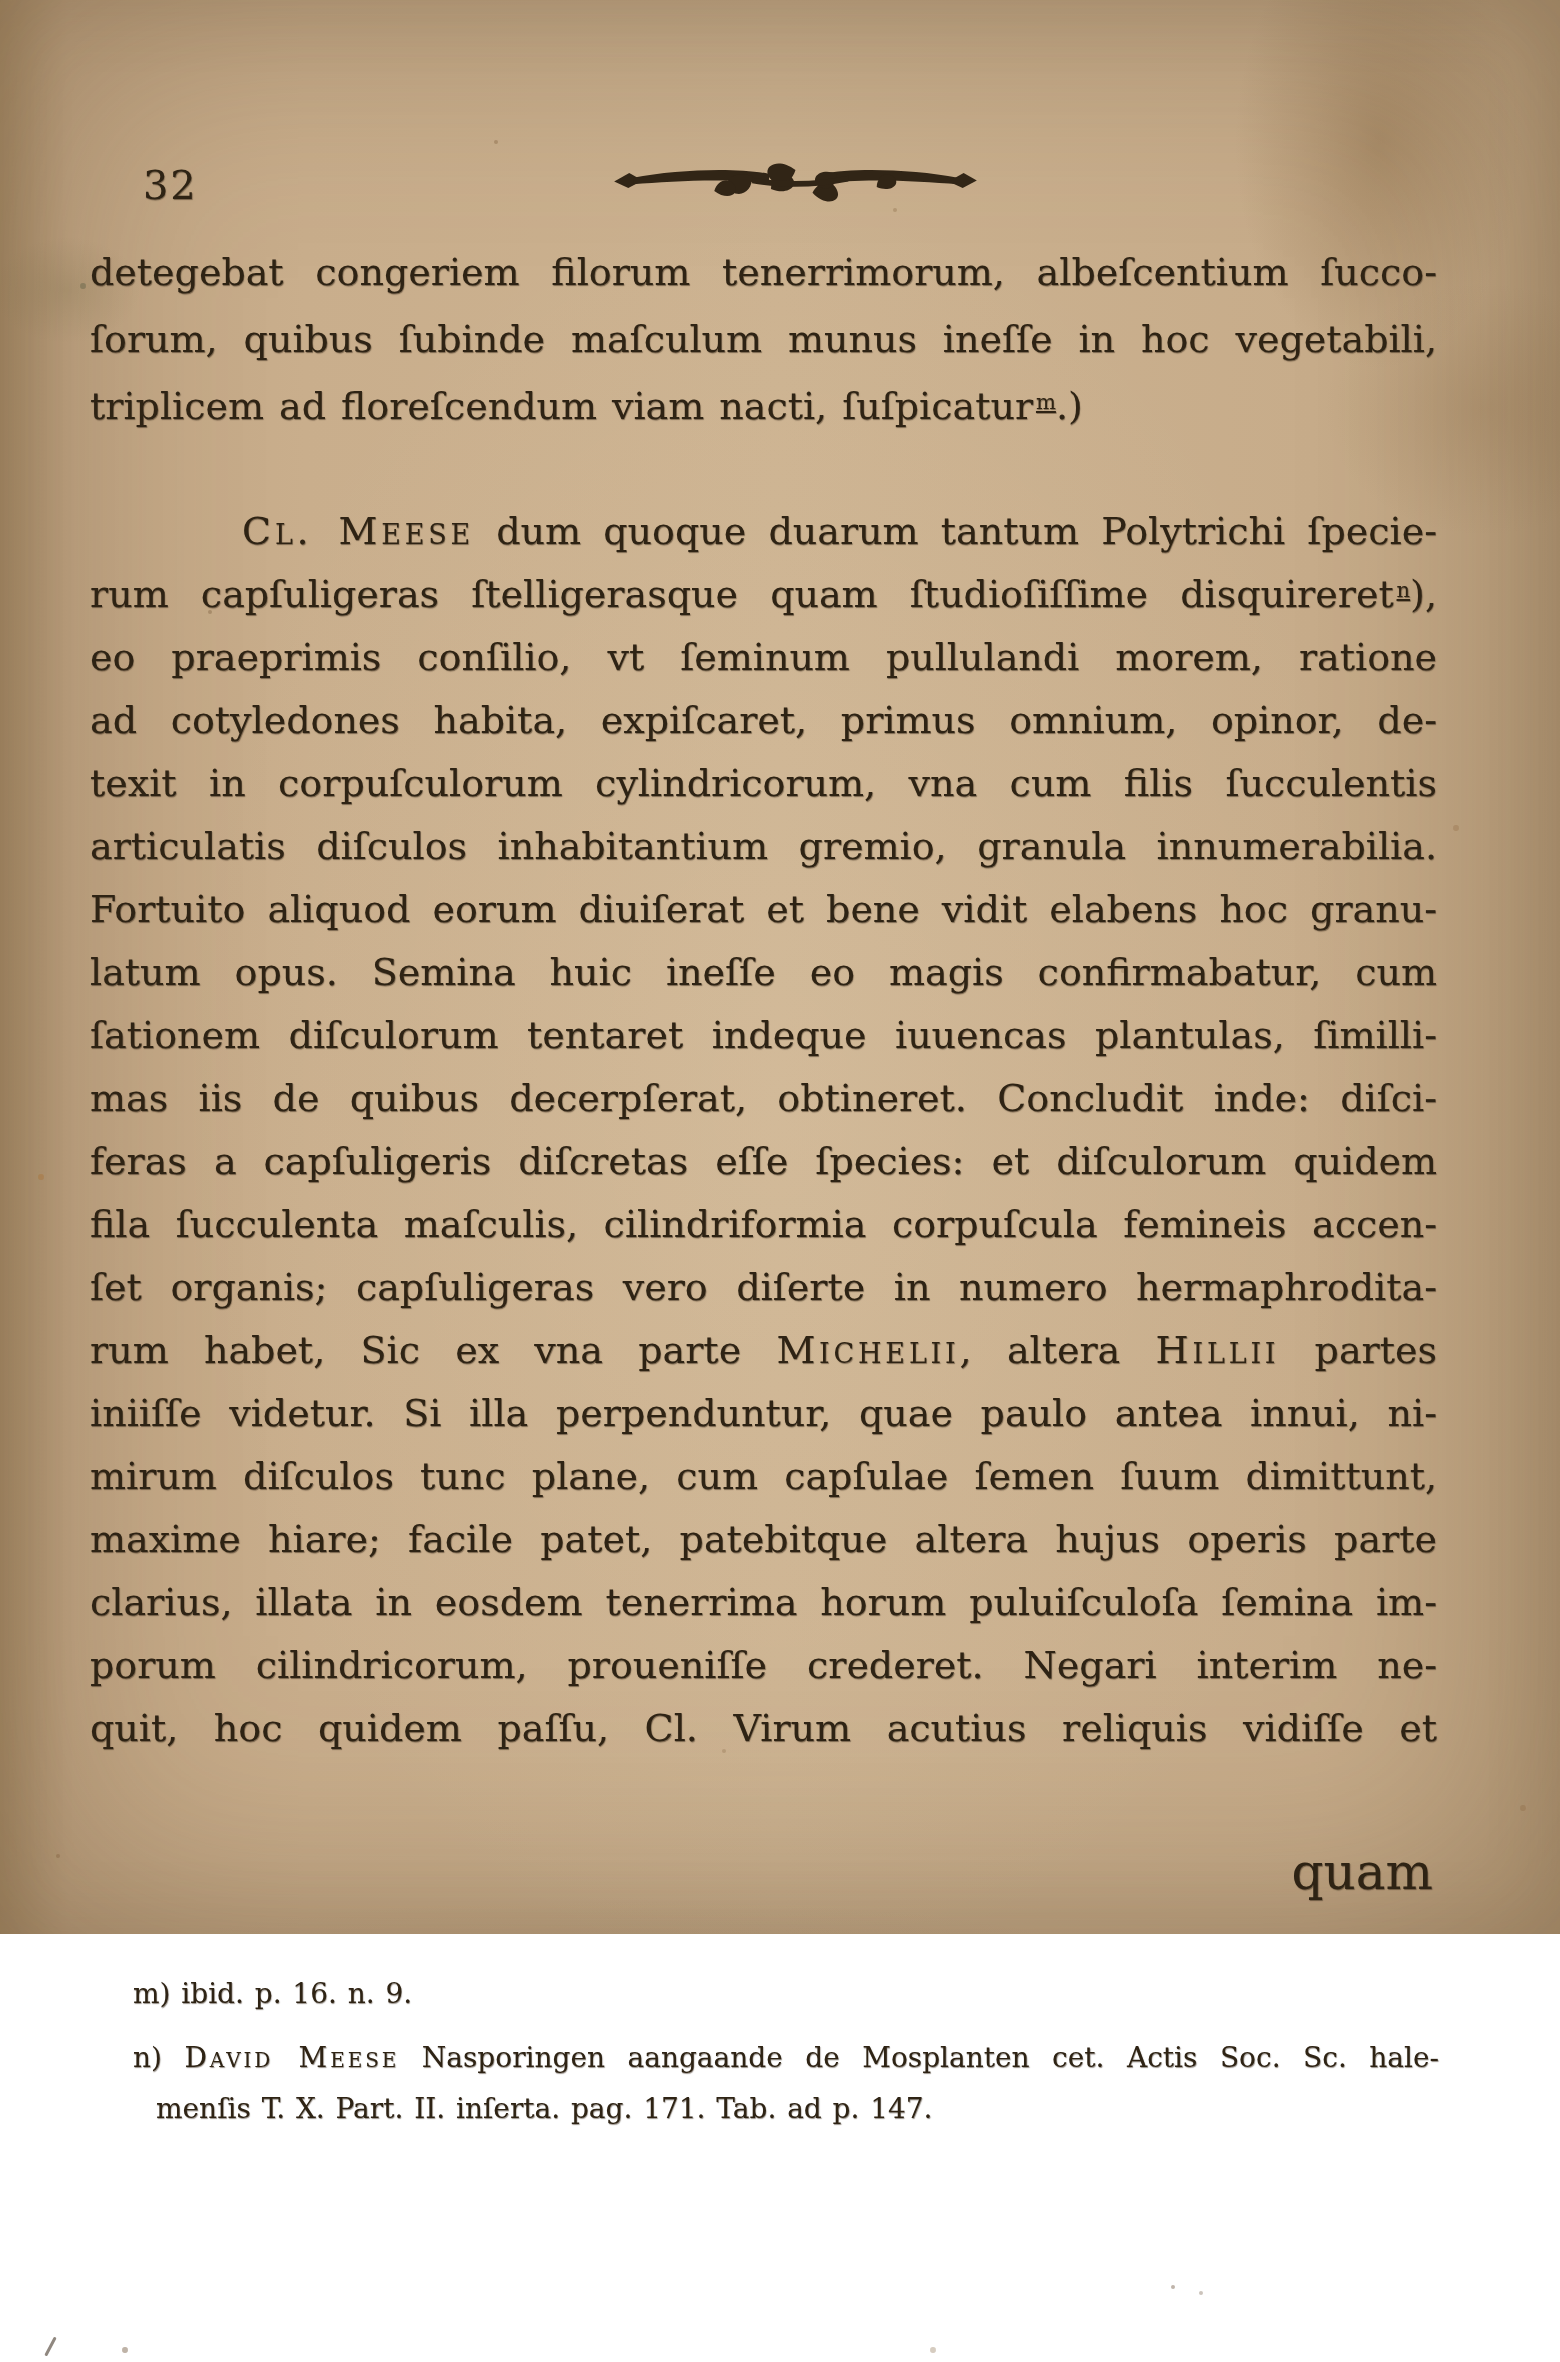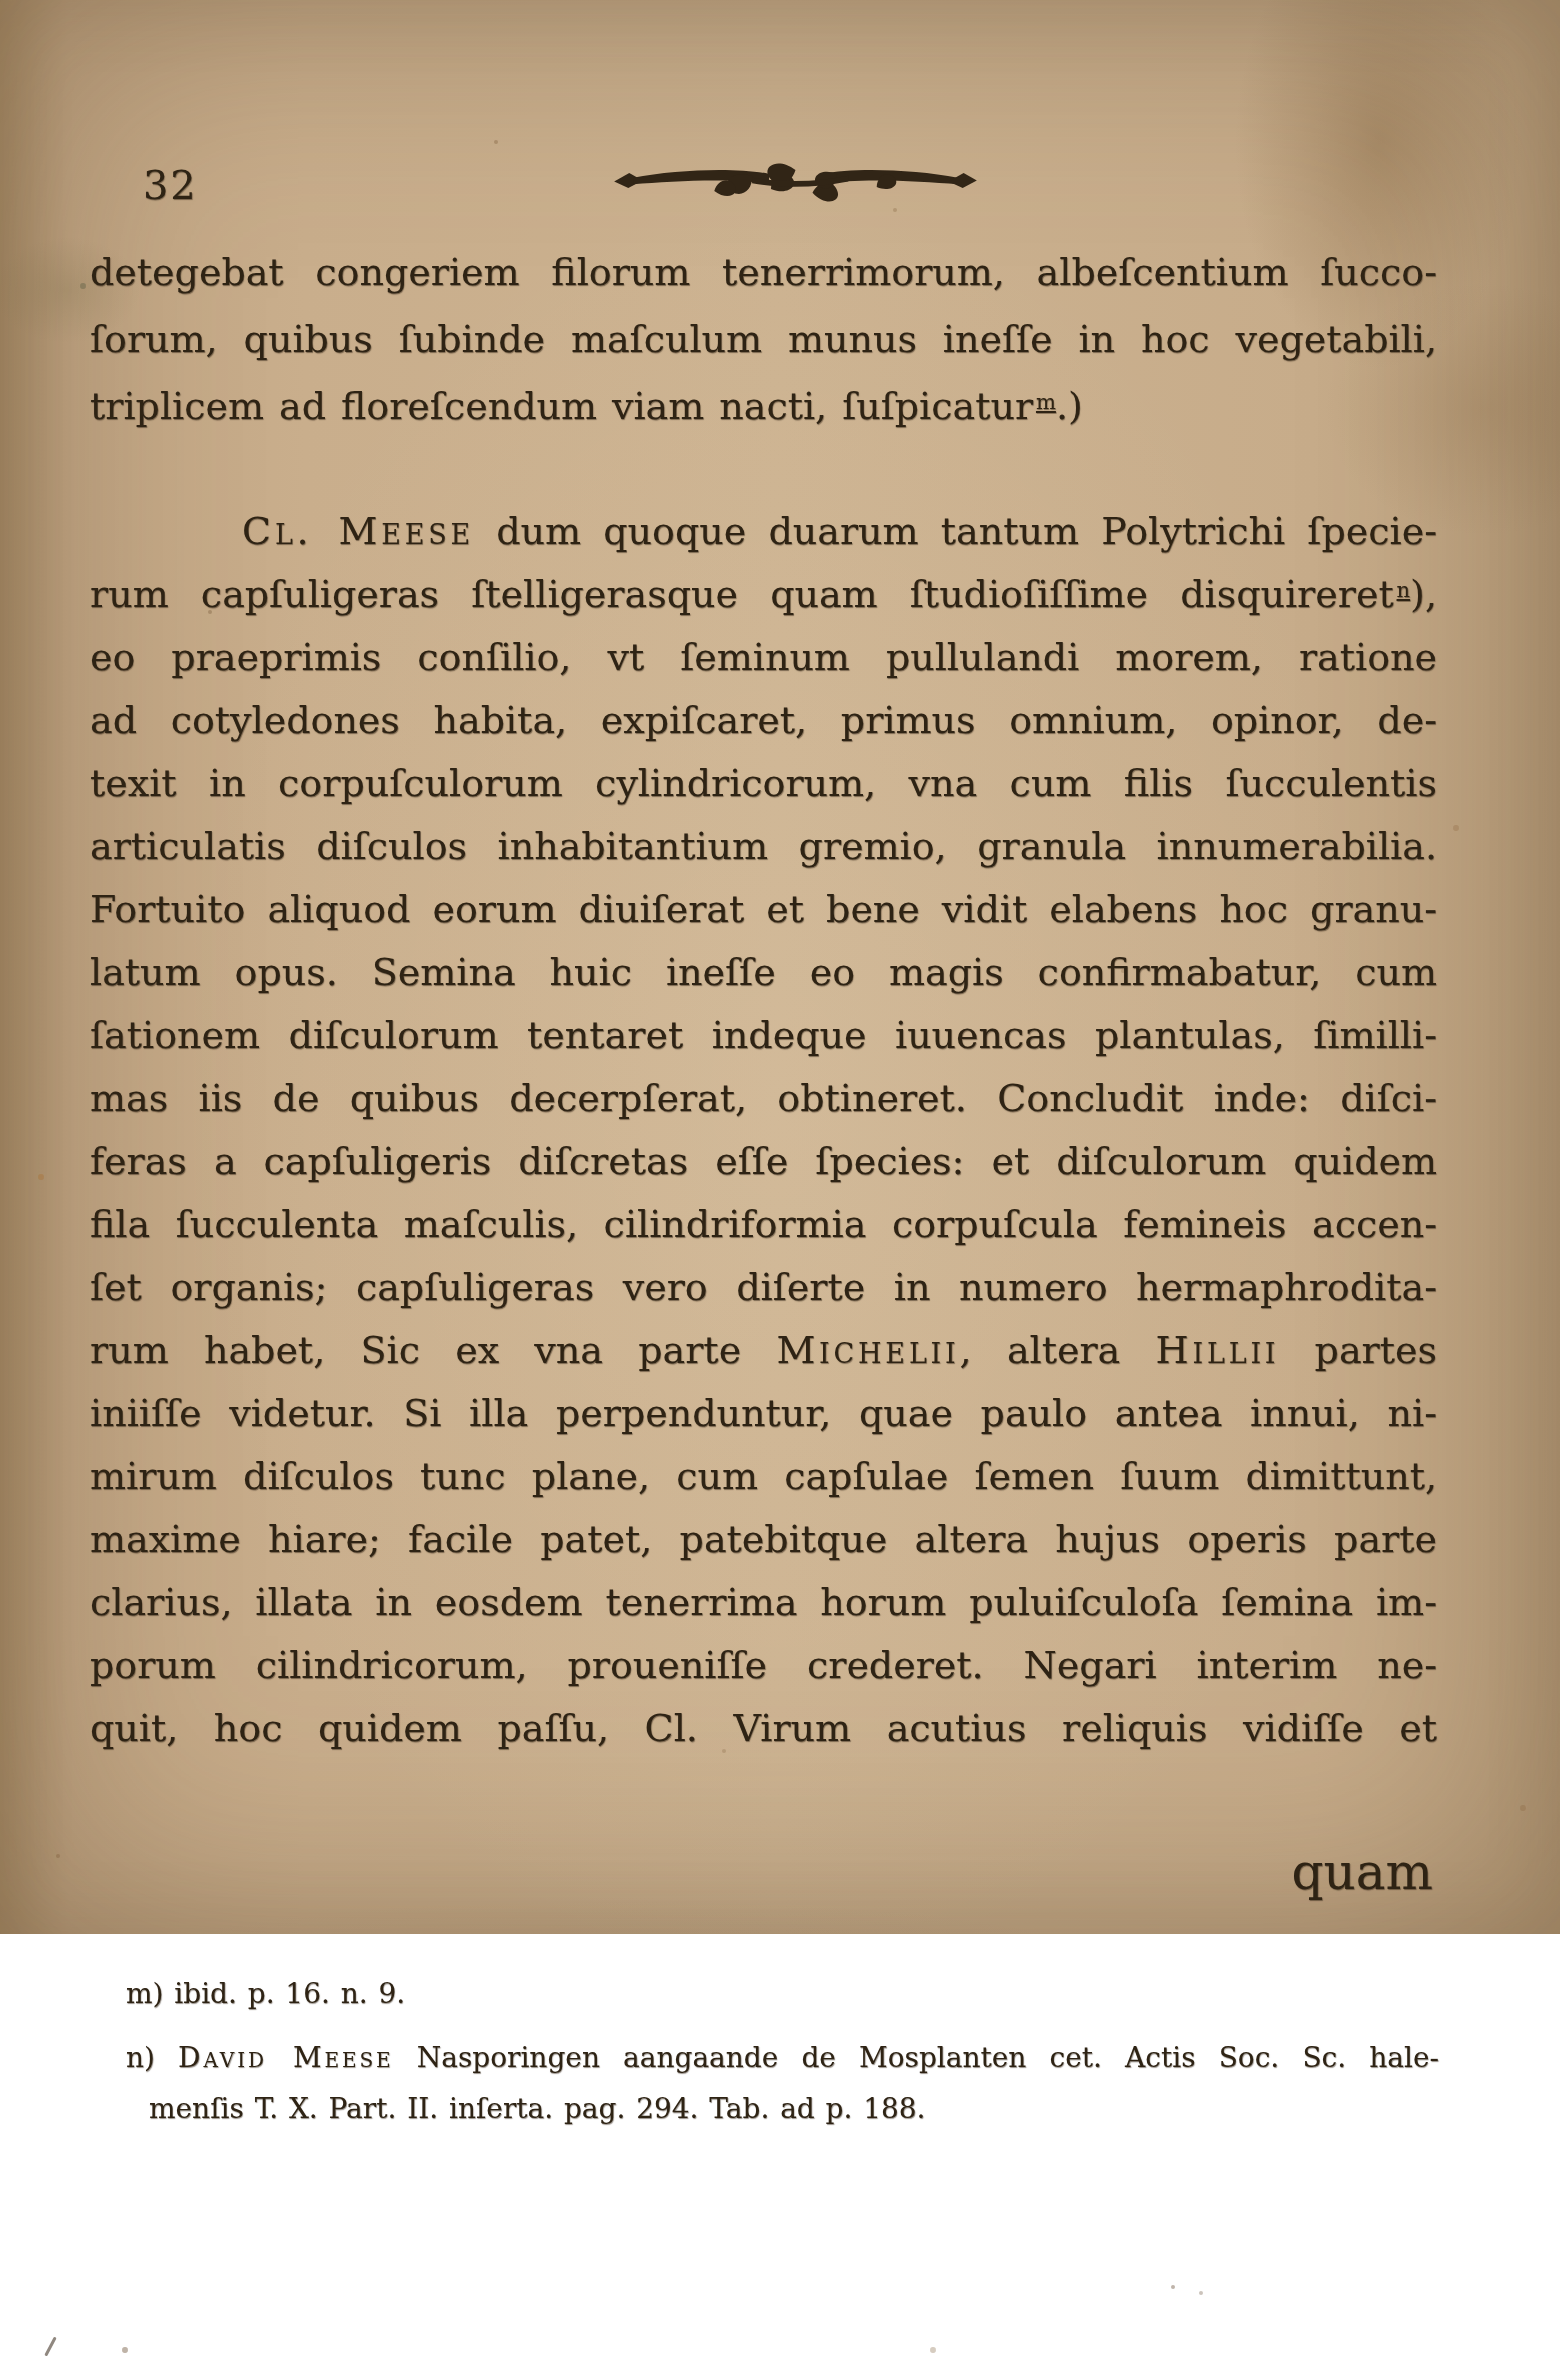--- a/index.html
+++ b/index.html
@@ -63,21 +63,21 @@
   }
   #catchword-line{
     position:absolute;left:107px;top:1843px;width:1326px;
     font-size:50px;text-align:right;
   }
   #footnotes{
     position:absolute;left:126px;top:1980px;width:1313px;font-size:28px;
   }
   #footnotes .line{
     font-size:28px;height:51px;word-spacing:1.9px;
-    text-align:justify;text-align-last:justify;
+    text-align:justify;text-align-last:justify;margin-left:7px;
   }
   #footnotes .line.end{text-align-last:left;}
   #footnotes .line.indent{padding-left:23px;}
   #footnotes .fn-gap{height:13.3px;}
   #footnotes .sc{letter-spacing:2.9px;}
   .penmark{
     position:absolute;left:49px;top:2336px;width:2.9px;height:21px;
     background:rgba(52,38,24,.55);transform:rotate(28deg);border-radius:1.9px;
   }
 </style>
@@ -142,20 +142,20 @@
 
   <div id="catchword-line" class="ink">quam</div>
 
   <div id="footnotes" class="ink">
     <div>
         <div class="line end"><span>m) ibid. p. 16. n. 9.</span></div>
       </div>
     <div class="fn-gap"></div>
     <div>
         <div class="line"><span>n) </span><span class="sc">David Meese</span><span> Nasporingen aangaande de Mosplanten cet. Actis Soc. Sc. hale-</span></div>
-        <div class="line indent end"><span>menſis T. X. Part. II. inſerta. pag. 294. Tab. ad p. 188.</span></div>
+        <div class="line indent end"><span>menſis T. X. Part. II. inſerta. pag. 171. Tab. ad p. 147.</span></div>
       </div>
   </div>
 
   <div class="penmark"></div>
 
 </div>
 
 
 </body></html>

